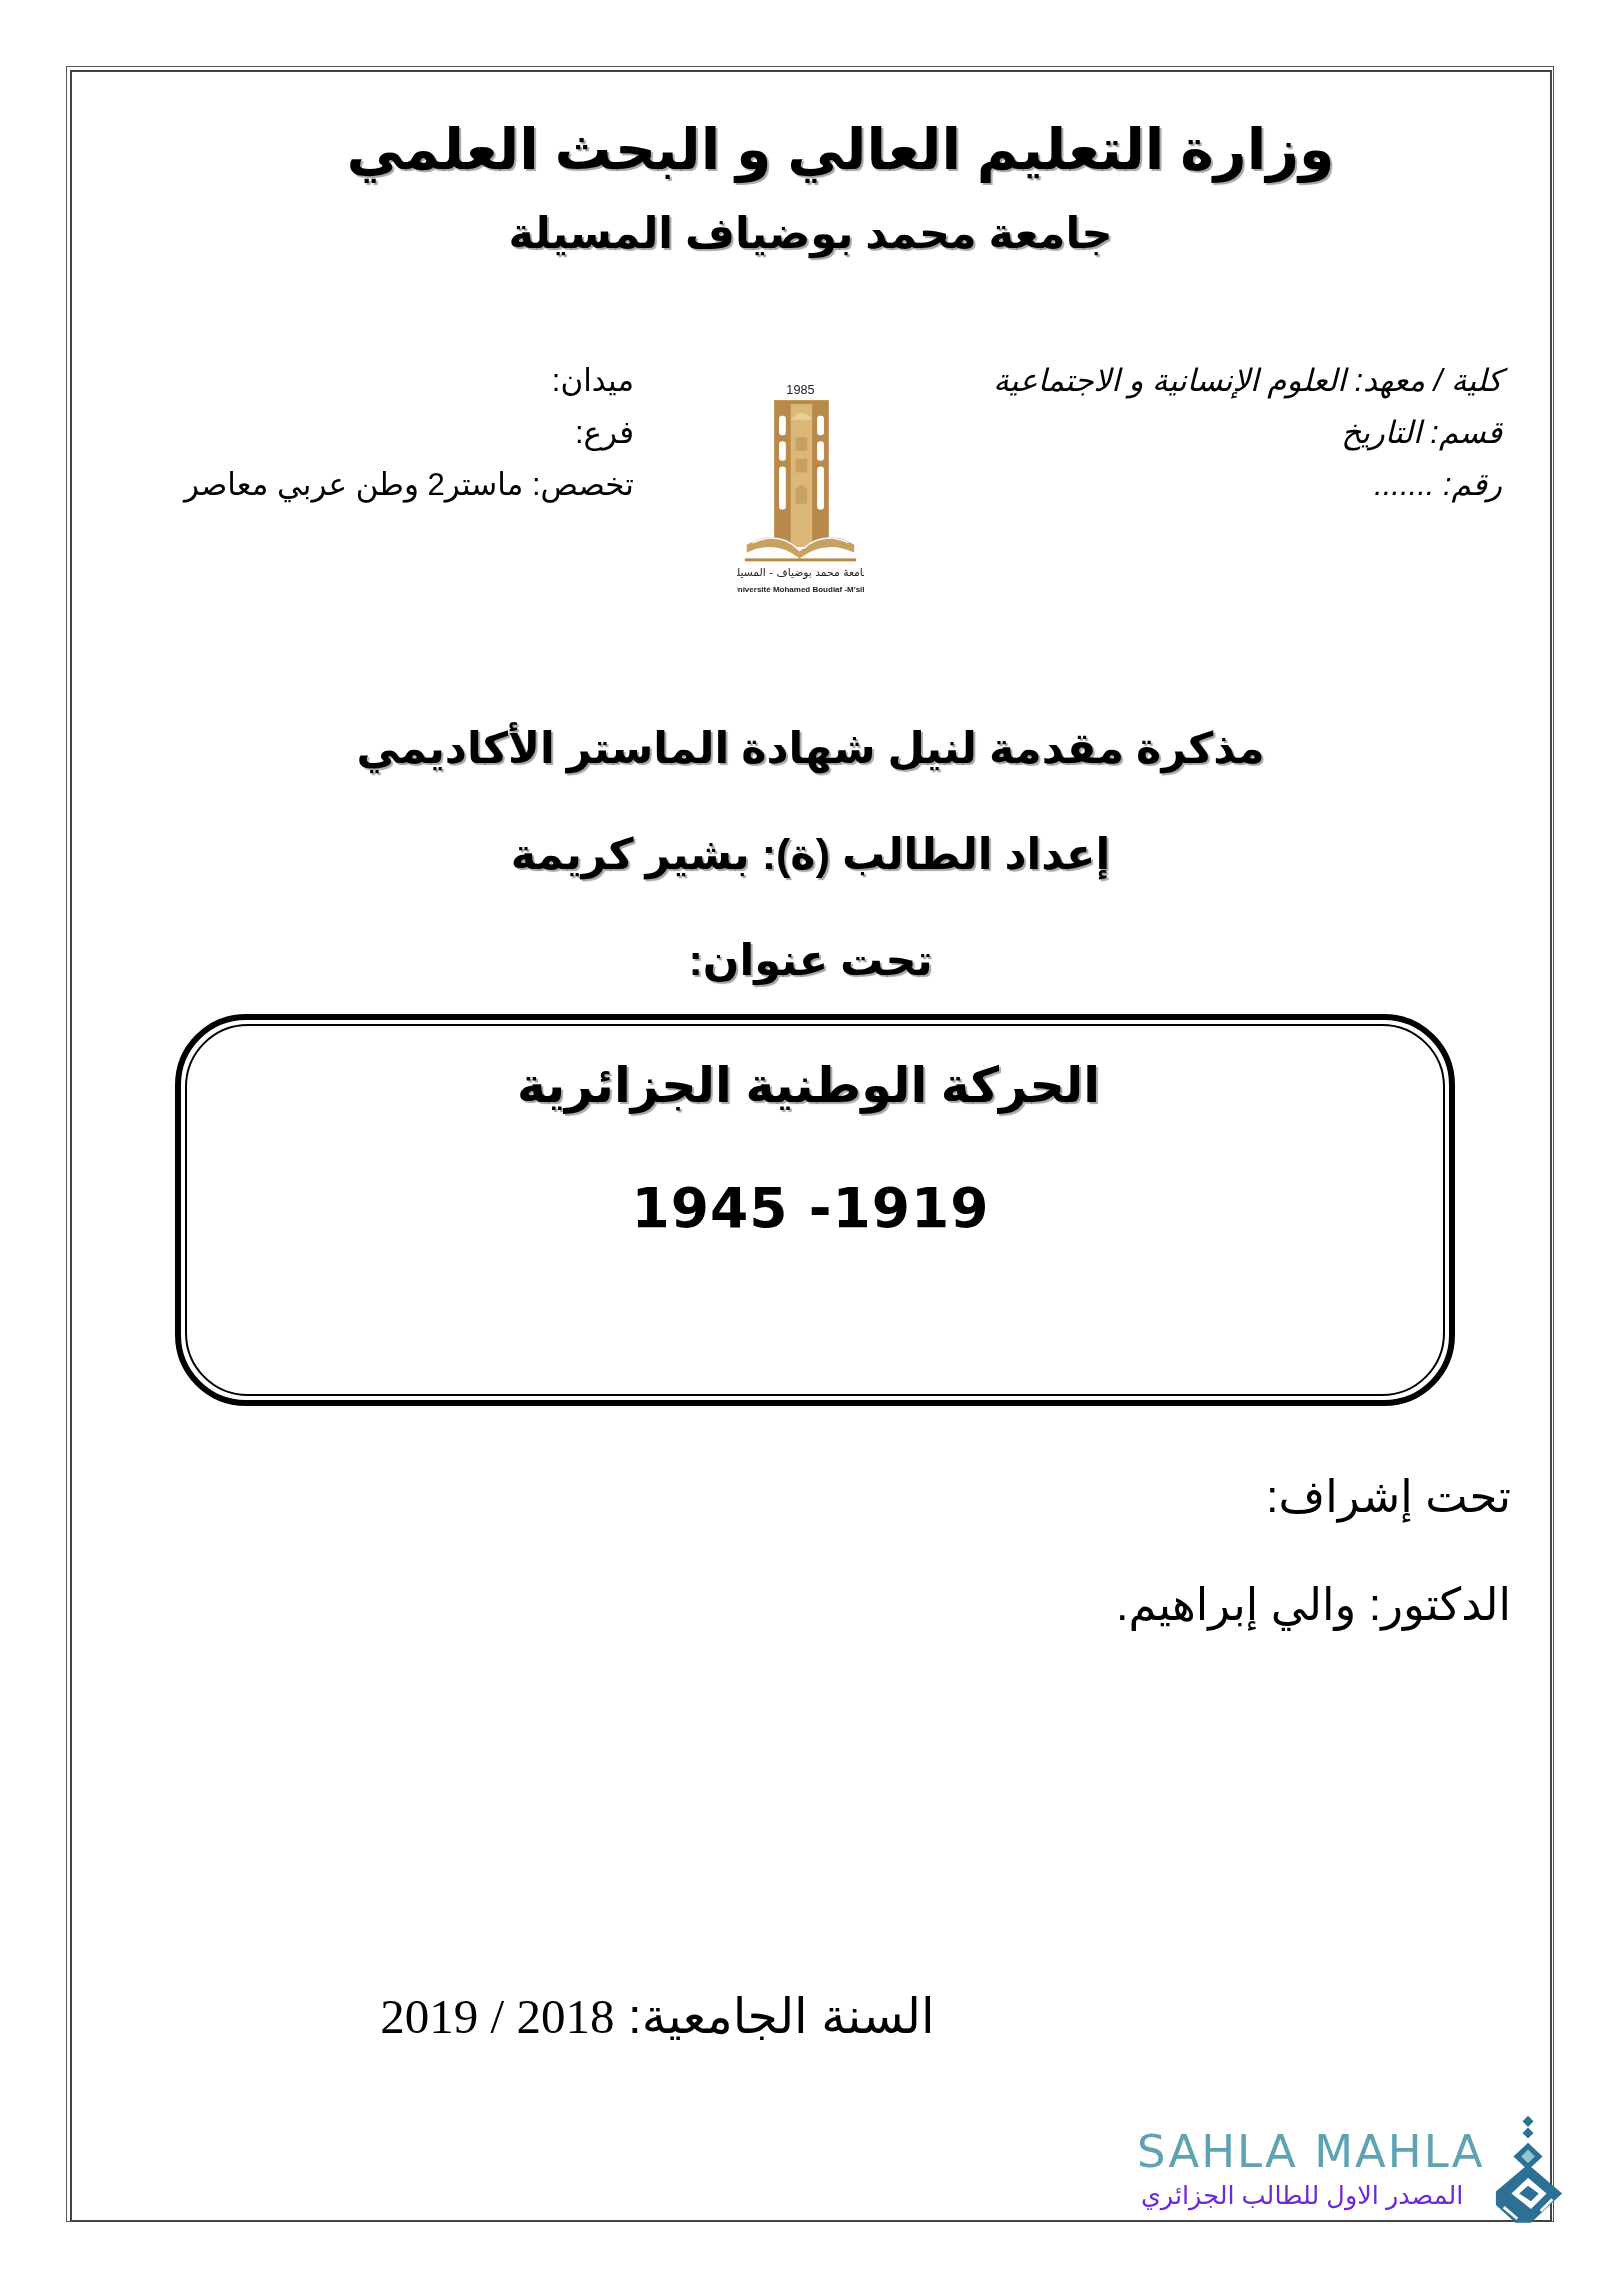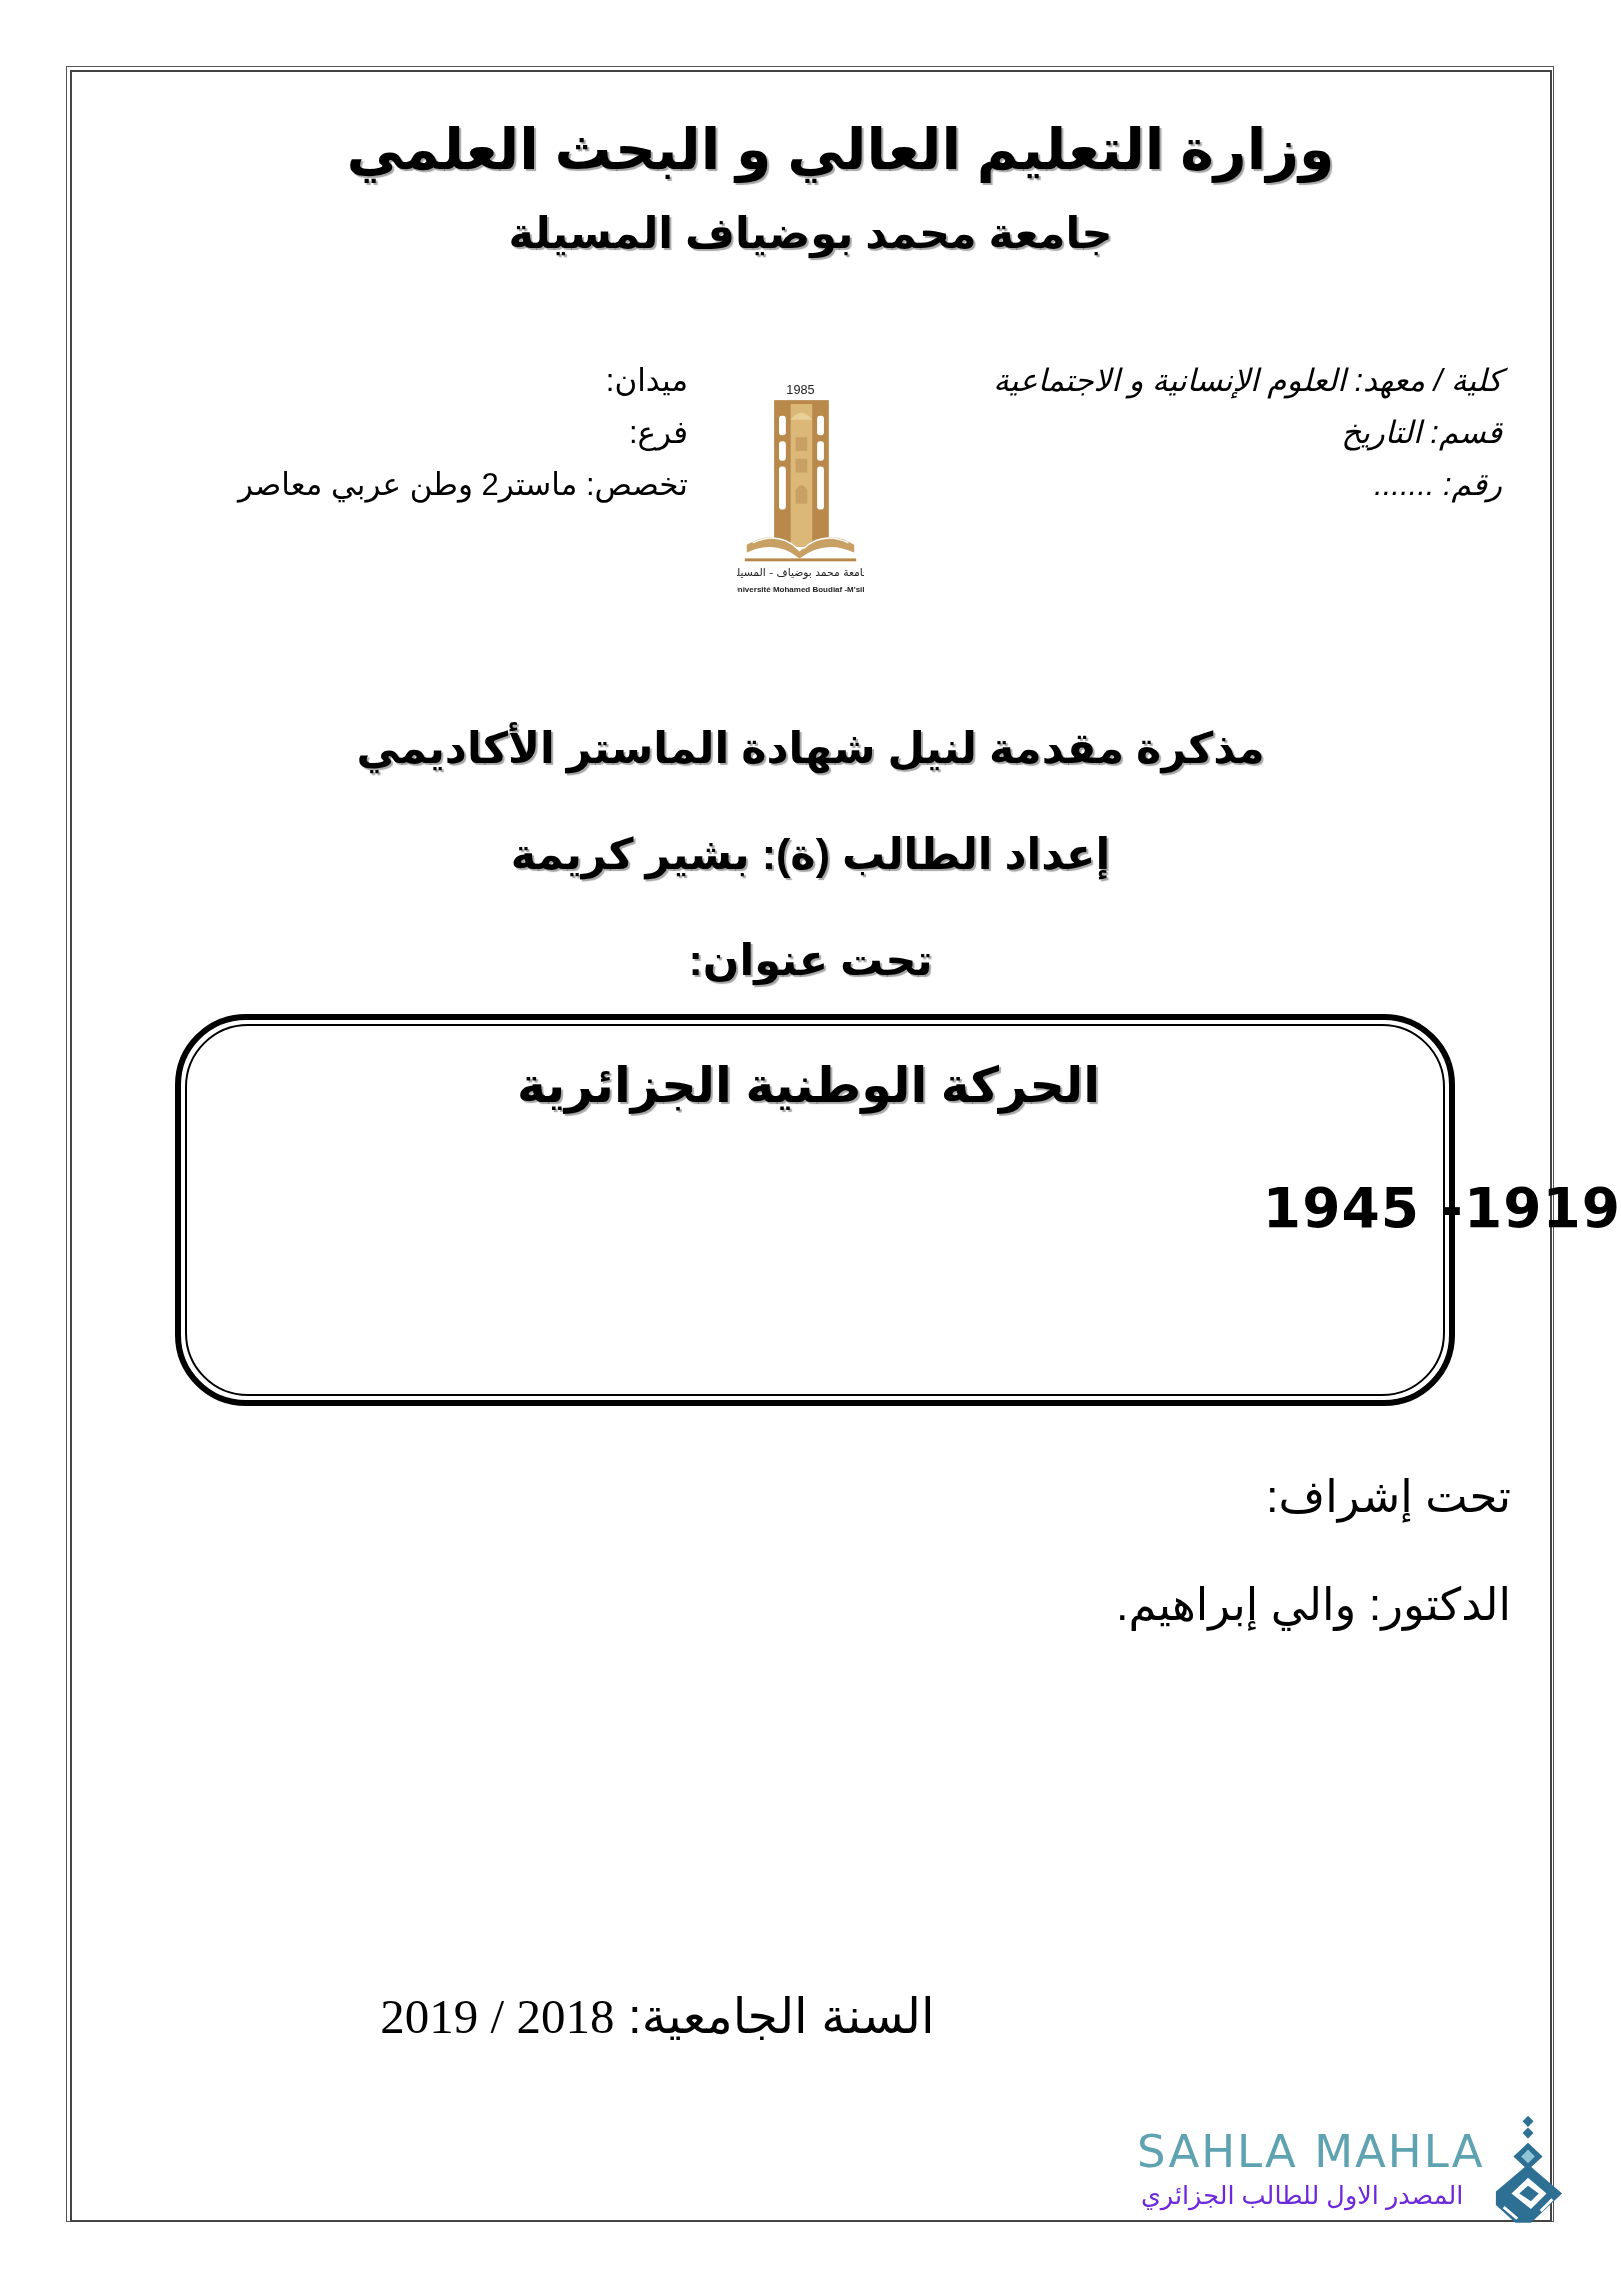--- a/index.html
+++ b/index.html
@@ -49,21 +49,21 @@
 
     .info-col {
       position: absolute;
       top: 355px;
       direction: rtl;
       text-align: right;
       font-size: 31px;
       line-height: 52px;
     }
     .info-right { right: 119px; width: 588px; font-style: italic; }
-    .info-left { right: 933px; width: 549px; text-align: right; }
+    .info-left { right: 987px; width: 549px; text-align: right; }
     .info-line { white-space: nowrap; }
 
     .logo {
       position: absolute;
       left: 737px;
       top: 380px;
       width: 127px;
       height: 221px;
     }
 
@@ -99,20 +99,21 @@
       direction: rtl;
       font-size: 49px;
       font-weight: bold;
       text-shadow: 2px 2px 1px rgba(0,0,0,0.35);
     }
     .thesis-dates {
       position: absolute;
       left: 0;
       right: 0;
       top: 1176px;
+      text-align: center;
       direction: rtl;
       font-size: 55px;
       font-weight: bold;
       font-family: "DejaVu Sans", sans-serif;
       letter-spacing: 1px;
     }
 
     .supervision {
       position: absolute;
       right: 110px;

